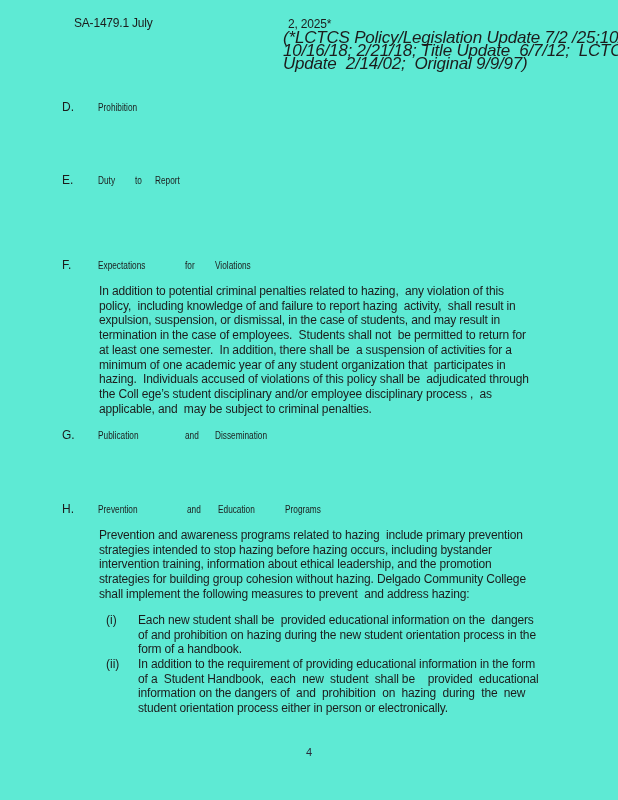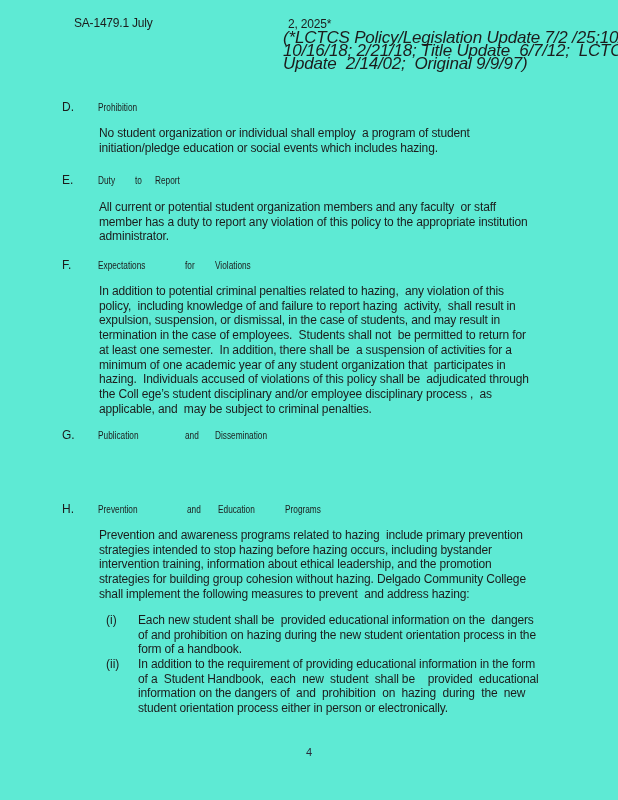--- a/index.html
+++ b/index.html
@@ -43,30 +43,25 @@
   <div class="abs doc-id">SA-1479.1 July</div>
   <div class="abs doc-date">2, 2025*</div>
   <div class="abs revision">(*LCTCS Policy/Legislation Update 7/2 /25;10/9/19;
 10/16/18; 2/21/18; Title Update  6/7/12;  LCTCS Policy
 Update  2/14/02;  Original 9/9/97)</div>
 
   <div class="abs heading-row" style="top:100px">
     <span class="abs section-letter">D.</span>
     <span><span class="heading-word" style="left: 98px;">Prohibition</span></span>
   </div>
-  <div class="abs para" style="top:126px">No student organization or individual shall employ  a program of student
-initiation/pledge education or social events which includes hazing.</div>
 
   <div class="abs heading-row" style="top:173px">
     <span class="abs section-letter">E.</span>
     <span><span class="heading-word" style="left: 98px;">Duty</span><span class="heading-word" style="left: 135px;">to</span><span class="heading-word" style="left: 155px;">Report</span></span>
   </div>
-  <div class="abs para" style="top:200px">All current or potential student organization members and any faculty  or staff
-member has a duty to report any violation of this policy to the appropriate institution
-administrator.</div>
 
   <div class="abs heading-row" style="top:258px">
     <span class="abs section-letter">F.</span>
     <span><span class="heading-word" style="left: 98px;">Expectations</span><span class="heading-word" style="left: 185px;">for</span><span class="heading-word" style="left: 215px;">Violations</span></span>
   </div>
   <div class="abs para" style="top:284px">In addition to potential criminal penalties related to hazing,  any violation of this
 policy,  including knowledge of and failure to report hazing  activity,  shall result in
 expulsion, suspension, or dismissal, in the case of students, and may result in
 termination in the case of employees.  Students shall not  be permitted to return for
 at least one semester.  In addition, there shall be  a suspension of activities for a

